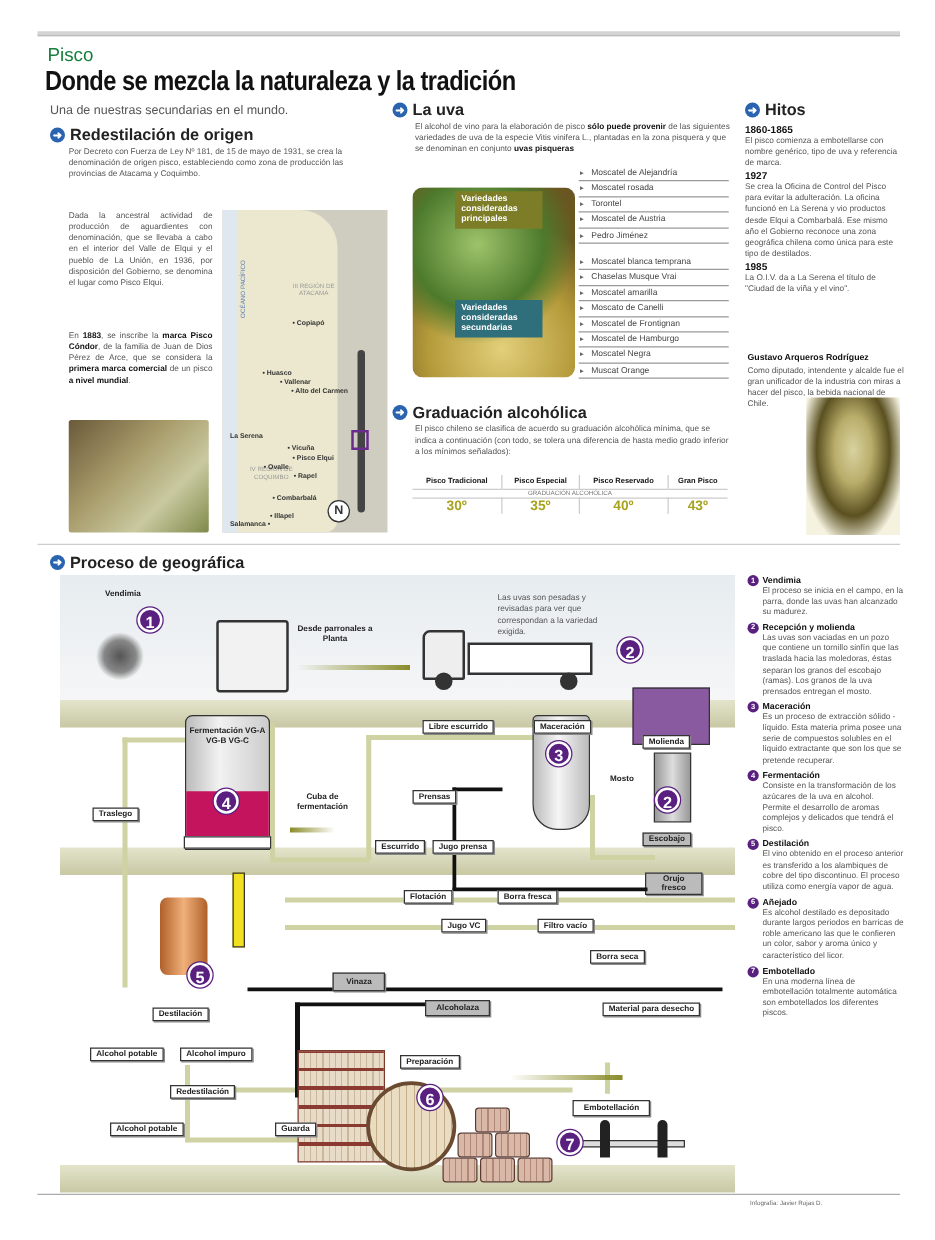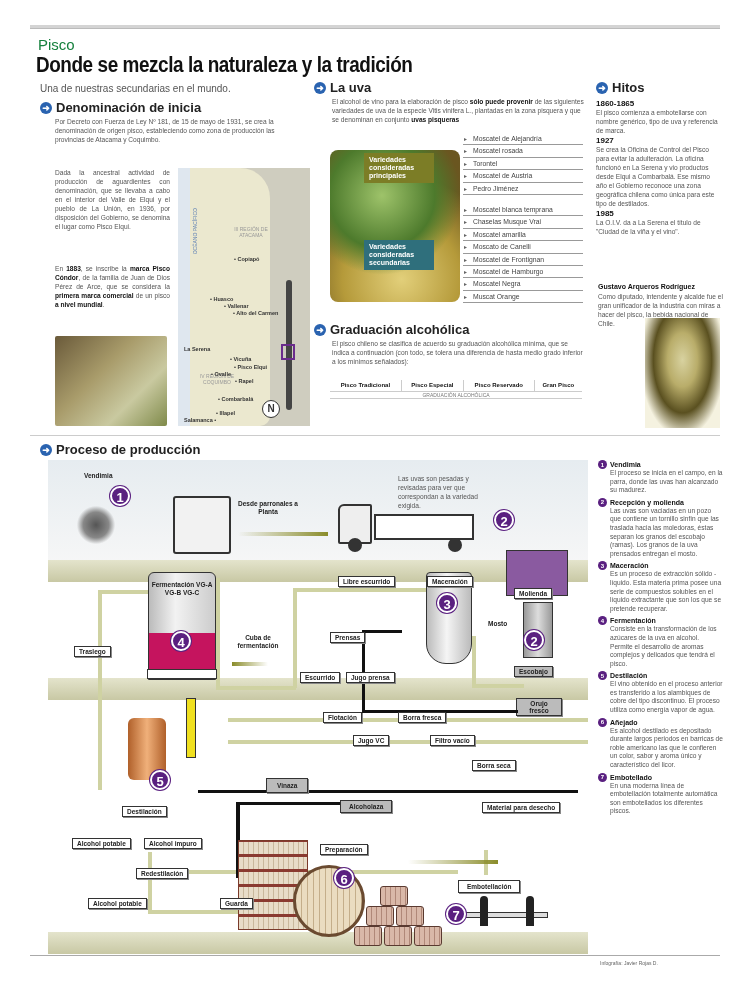--- a/index.html
+++ b/index.html
@@ -72,21 +72,21 @@
 </head>
 <body>
 
 <div class="abs topline"></div>
 <div class="abs kicker">Pisco</div>
 <div class="abs title">Donde se mezcla la naturaleza y la tradición</div>
 <div class="abs subtitle">Una de nuestras secundarias en el mundo.</div>
 
 <div class="abs sec" style="left:40px;top:100px">
     <span class="arr">➜</span>
-    <span>Denominación de inicia</span>
+    <span>Redestilación de origen</span>
   </div>
 <div class="abs p" style="left:55px;top:117px;width:250px">Por Decreto con Fuerza de Ley Nº 181, de 15 de mayo de 1931, se crea la denominación de origen pisco, estableciendo como zona de producción las provincias de Atacama y Coquimbo.</div>
 <div class="abs p" style="left:55px;top:168px;width:115px;text-align:justify">Dada la ancestral actividad de producción de aguardientes con denominación, que se llevaba a cabo en el interior del Valle de Elqui y el pueblo de La Unión, en 1936, por disposición del Gobierno, se denomina el lugar como Pisco Elqui.</div>
 <div class="abs p" style="left:55px;top:264px;width:115px;text-align:justify"><span>En </span><b>1883</b><span>, se inscribe la </span><b>marca Pisco Cóndor</b><span>, de la familia de Juan de Dios Pérez de Arce, que se considera la </span><b>primera marca comercial</b><span> de un pisco </span><b>a nivel mundial</b><span>.</span></div>
 <div class="abs photo1"></div>
 
 <div class="abs map">
   <div class="sea"></div>
     <div class="land"></div>
   <div class="ocean">OCÉANO PACÍFICO</div>
@@ -145,20 +145,26 @@
     <tbody>
         <tr>
       <th>Pisco Tradicional</th>
       <th>Pisco Especial</th>
       <th>Pisco Reservado</th>
       <th>Gran Pisco</th>
     </tr>
     <tr>
           <td colspan="4" class="gl">GRADUACIÓN ALCOHÓLICA</td>
         </tr>
+    <tr>
+      <td class="v">30º</td>
+      <td class="v">35º</td>
+      <td class="v">40º</td>
+      <td class="v">43º</td>
+    </tr>
   </tbody>
     </table>
 </div>
 
 <div class="abs sec" style="left:596px;top:80px">
     <span class="arr">➜</span>
     <span>Hitos</span>
   </div>
 <div class="abs hitos" style="top:98px">
   <div class="yr">1860-1865</div>
@@ -171,21 +177,21 @@
 <div class="abs portrait"></div>
 <div class="abs" style="left:598px;top:283px;width:125px;font-size:7px;font-weight:bold;color:#111">Gustavo Arqueros Rodríguez</div>
 <div class="abs p" style="left:598px;top:292px;width:125px">
     <span style="display:block;width:100%">Como diputado, intendente y alcalde fue el gran unificador de la industria con miras a hacer del pisco, la bebida nacional de Chile.</span>
   </div>
 
 <div class="abs hdiv"></div>
 
 <div class="abs sec" style="left:40px;top:442px">
     <span class="arr">➜</span>
-    <span>Proceso de producción</span>
+    <span>Proceso de geográfica</span>
   </div>
 
 <div class="abs proc">
   <div style="position:absolute;left:0;top:0;width:540px;height:110px;background:linear-gradient(#e6ecf0,#f7f7f7)"></div>
   <div class="band" style="top:100px"></div>
   <div class="band" style="top:218px"></div>
   <div class="band" style="top:472px"></div>
 
   <div class="plbl" style="left:36px;top:12px">Vendimia</div>
   <div class="num" style="left:62px;top:26px">1</div>

